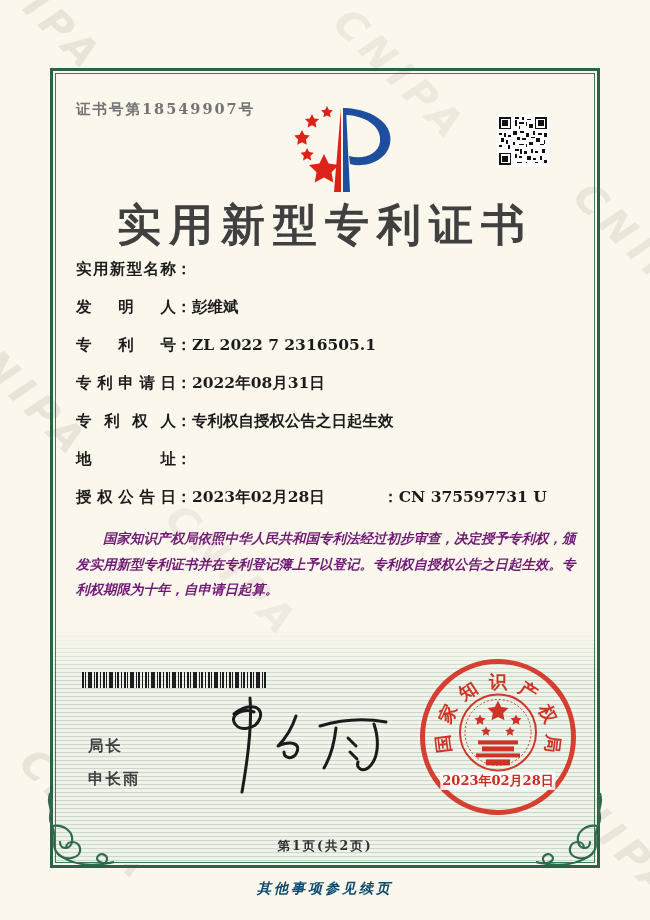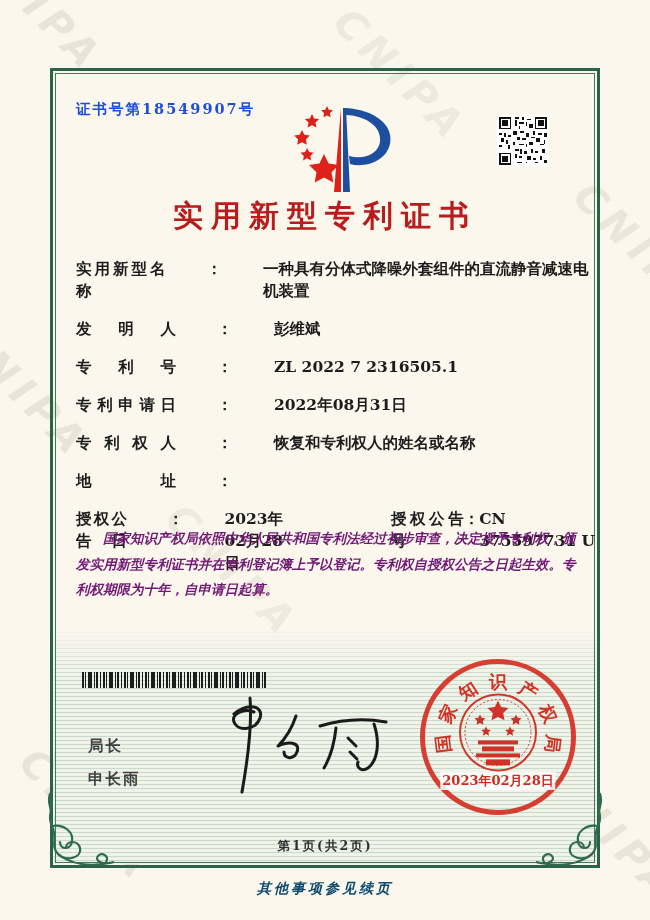--- a/index.html
+++ b/index.html
@@ -30,33 +30,33 @@
     background-color:#eff3ea;
     background-image:repeating-linear-gradient(180deg, rgba(104,148,114,0.28) 0 1px, rgba(0,0,0,0) 1px 4px);
     -webkit-mask-image:linear-gradient(180deg, rgba(0,0,0,0) 0, #000 48px);
             mask-image:linear-gradient(180deg, rgba(0,0,0,0) 0, #000 48px); }
 
   .flourish { position:absolute; width:84px; height:84px; }
   .flourish.left  { left:36px;  top:788px; }
   .flourish.right { left:530px; top:788px; transform:scaleX(-1); }
 
   .cert-no { position:absolute; left:76px; top:100px; font-size:14.5px; font-weight:700;
-             letter-spacing:2px; color:#1d4ed8; }
+             letter-spacing:2px; color:#737373; }
 
   .logo { position:absolute; left:272px; top:102px; width:140px; height:95px; }
 
   .qr { position:absolute; left:497px; top:115px; width:52px; height:52px; background:#fff; }
   .qr svg { width:100%; height:100%; }
 
   .title { position:absolute; left:0; top:196px; width:650px; text-align:center;
-           font-size:30px; font-weight:700; letter-spacing:8px; color:#b91c1c; }
+           font-size:44px; font-weight:700; letter-spacing:8px; color:#404040; }
 
   .fields { position:absolute; left:76px; top:258px; width:520px; }
   .frow { display:flex; align-items:flex-start; margin-bottom:16px; font-size:15.5px;
-          font-weight:700; color:#1c1c1c; line-height:22px;gap:41px; }
+          font-weight:700; color:#1c1c1c; line-height:22px; }
   .flabel { display:inline-block; width:100px; text-align:justify; text-align-last:justify; }
   .fcolon { display:inline-block; width:16px; }
   .fvalue { flex:0 1 auto; }
   .fpair2 { display:flex; margin-left:58px; }
   .flabel2 { display:inline-block; width:92px; text-align:justify; text-align-last:justify; }
 
   .bodytext { position:absolute; left:76px; top:526px; width:506px;
               font-size:13.5px; font-style:italic; font-weight:600;
               line-height:25.5px; color:#701a75; }
   .bodytext p { text-indent:2em; margin-bottom:5px; }
@@ -212,52 +212,50 @@
       </g>
     </svg>
   </div>
 
   <div class="title">实用新型专利证书</div>
 
   <div class="fields">
     <div class="frow">
       <span class="flabel">实用新型名称</span>
         <span class="fcolon">：</span>
-        <span class="fvalue">一种具有分体式降噪外套组件的直流静音减速电机装置</span>
     </div>
     <div class="frow">
       <span class="flabel">发明人</span>
         <span class="fcolon">：</span>
         <span class="fvalue">彭维斌</span>
     </div>
     <div class="frow">
       <span class="flabel">专利号</span>
         <span class="fcolon">：</span>
         <span class="fvalue">ZL 2022 7 2316505.1</span>
     </div>
     <div class="frow">
       <span class="flabel">专利申请日</span>
         <span class="fcolon">：</span>
         <span class="fvalue">2022年08月31日</span>
     </div>
     <div class="frow">
       <span class="flabel">专利权人</span>
         <span class="fcolon">：</span>
-        <span class="fvalue">恢复和专利权人的姓名或名称</span>
+        <span class="fvalue">专利权自授权公告之日起生效</span>
     </div>
     <div class="frow">
       <span class="flabel">地址</span>
         <span class="fcolon">：</span>
     </div>
     <div class="frow">
       <span class="flabel">授权公告日</span>
         <span class="fcolon">：</span>
         <span class="fvalue">2023年02月28日</span>
       <span class="fpair2">
-          <span class="flabel2">授权公告号</span>
           <span class="fcolon">：</span>
           <span class="fvalue">CN 375597731 U</span>
         </span>
     </div>
   </div>
 
   <div class="bodytext">
     <p>国家知识产权局依照中华人民共和国专利法经过初步审查，决定授予专利权，颁发实用新型专利证书并在专利登记簿上予以登记。专利权自授权公告之日起生效。专利权期限为十年，自申请日起算。</p>
   </div>
 

